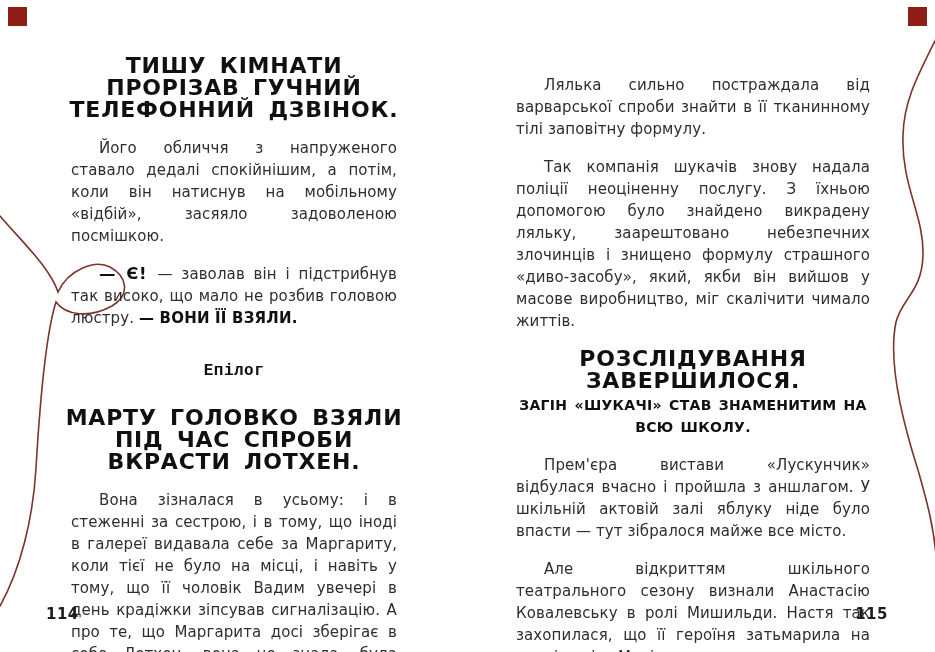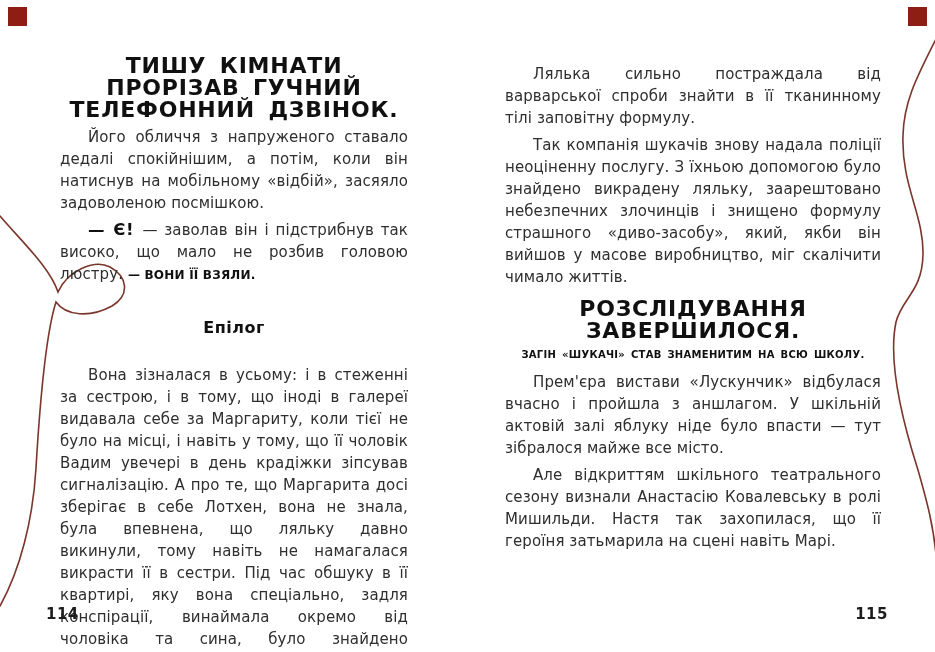--- a/index.html
+++ b/index.html
@@ -9,41 +9,42 @@
     font-family:"DejaVu Sans","Liberation Sans",sans-serif;
     color:#2e2e2e;
   }
   .spread{position:absolute;inset:0;}
   .decor-svg{position:absolute;left:0;top:0;width:935px;height:652px;pointer-events:none;}
   .page{position:absolute;top:55px;}
   .page-left{left:55px;width:358px;}
   .page-right{left:500px;width:386px;top:58px;}
   .blk{font-size:15px;line-height:22px;}
   .blk-p{
-    text-align:justify;text-indent:28px;margin:5px;
+    text-align:justify;text-indent:28px;margin:16px;
     letter-spacing:0.1px;
   }
   .blk-heading{
     text-align:center;font-weight:bold;color:#101010;
     font-size:22px;line-height:22px;letter-spacing:0.8px;word-spacing:5px;
     margin:0 0 4px 0;
   }
   .page-right .blk-heading{margin-top:10px;margin-bottom:2px;}
   .blk-subheading{
     text-align:center;font-weight:bold;color:#101010;
-    font-size:10px;line-height:22px;letter-spacing:0.3px;word-spacing:2px;
+    font-size:14px;line-height:22px;letter-spacing:0.3px;word-spacing:2px;
     margin:0 0 2px 0;
   }
   .blk-label{
     text-align:center;font-weight:bold;color:#101010;
     font-size:16px;line-height:20px;letter-spacing:0.5px;
     margin:32px 0 26px 0;
+    font-family:Liberation Mono, monospace;
   }
   .shout{font-weight:bold;font-size:16.5px;letter-spacing:0.6px;color:#101010;}
-  .bold-caps{font-weight:bold;font-size:12px;letter-spacing:0.2px;color:#101010;}
+  .bold-caps{font-weight:bold;font-size:15px;letter-spacing:0.2px;color:#101010;}
   .page-num{
     position:absolute;top:605px;font-weight:bold;font-size:15px;color:#1d1d1d;
     letter-spacing:0.5px;
   }
   .page-num-left{left:46px;}
   .page-num-right{right:47px;}
 </style>
 </head>
 <body>
 
@@ -65,20 +66,21 @@
              C 922,292 902,298 896,322
              C 888,360 902,420 918,470
              C 928,505 933,525 936,554" stroke="#7a362b"></path>
   </svg>
 
   <div class="page page-left">
       <div class="blk blk-heading">ТИШУ КІМНАТИ ПРОРІЗАВ ГУЧНИЙ ТЕЛЕФОННИЙ ДЗВІНОК.</div>
       <div class="blk blk-p"><span>Його обличчя з напруженого ставало дедалі спокійнішим, а потім, коли він натиснув на мобільному «відбій», засяяло задоволеною посмішкою.</span></div>
       <div class="blk blk-p"><span class="shout">— Є! </span><span>— заволав він і підстрибнув так високо, що мало не розбив головою люстру. </span><span class="bold-caps">— ВОНИ ЇЇ ВЗЯЛИ.</span></div>
       <div class="blk blk-label">Епілог</div>
+      <div class="blk blk-heading">МАРТУ ГОЛОВКО ВЗЯЛИ ПІД ЧАС СПРОБИ ВКРАСТИ ЛОТХЕН.</div>
       <div class="blk blk-p"><span>Вона зізналася в усьому: і в стеженні за сестрою, і в тому, що іноді в галереї видавала себе за Маргариту, коли тієї не було на місці, і навіть у тому, що її чоловік Вадим увечері в день крадіжки зіпсував сигналізацію. А про те, що Маргарита досі зберігає в себе Лотхен, вона не знала, була впевнена, що ляльку давно викинули, тому навіть не намагалася викрасти її в сестри. Під час обшуку в її квартирі, яку вона спеціально, задля конспірації, винаймала окремо від чоловіка та сина, було знайдено бідолашну Гретхен.</span></div>
     </div>
 
   <div class="page page-right">
       <div class="blk blk-p"><span>Лялька сильно постраждала від варварської спроби знайти в її тканинному тілі заповітну формулу.</span></div>
       <div class="blk blk-p"><span>Так компанія шукачів знову надала поліції неоціненну послугу. З їхньою допомогою було знайдено викрадену ляльку, заарештовано небезпечних злочинців і знищено формулу страшного «диво-засобу», який, якби він вийшов у масове виробництво, міг скалічити чимало життів.</span></div>
       <div class="blk blk-heading">РОЗСЛІДУВАННЯ ЗАВЕРШИЛОСЯ.</div>
       <div class="blk blk-subheading">ЗАГІН «ШУКАЧІ» СТАВ ЗНАМЕНИТИМ НА ВСЮ ШКОЛУ.</div>
       <div class="blk blk-p"><span>Прем'єра вистави «Лускунчик» відбулася вчасно і пройшла з аншлагом. У шкільній актовій залі яблуку ніде було впасти — тут зібралося майже все місто.</span></div>
       <div class="blk blk-p"><span>Але відкриттям шкільного театрального сезону визнали Анастасію Ковалевську в ролі Мишильди. Настя так захопилася, що її героїня затьмарила на сцені навіть Марі.</span></div>

